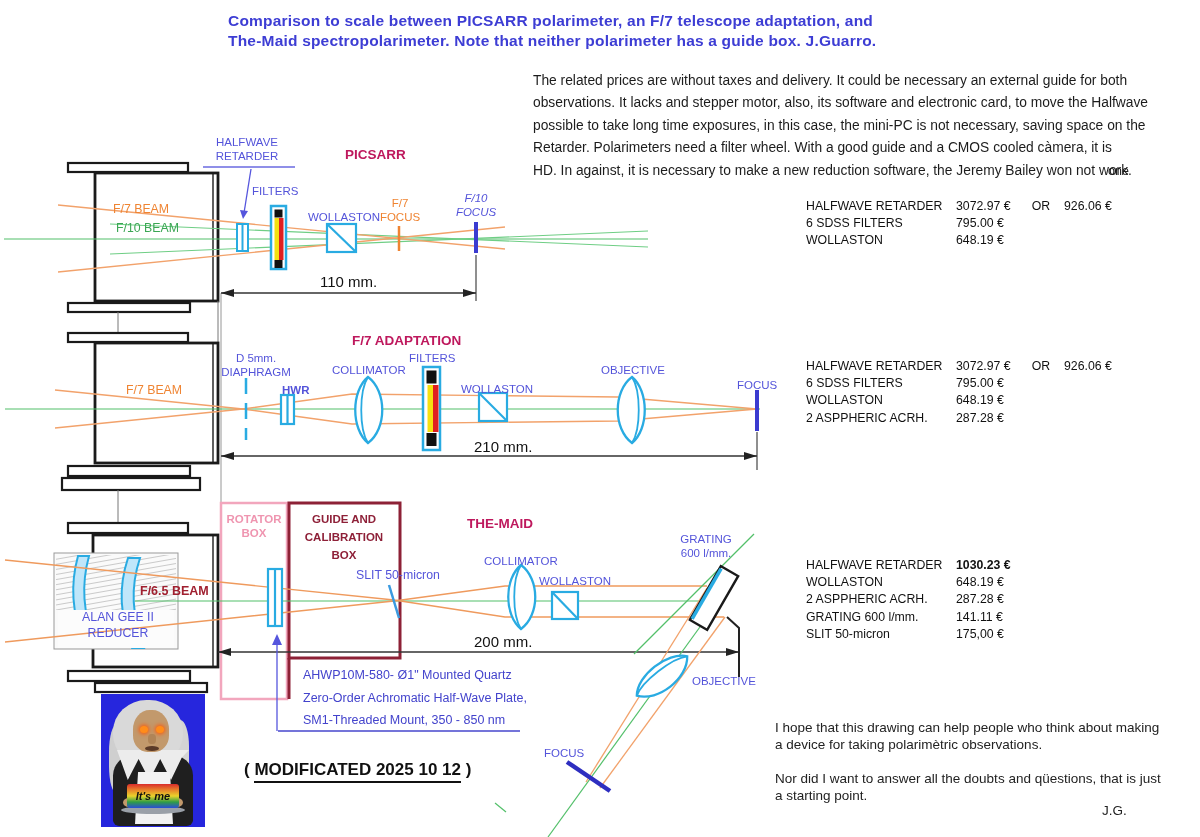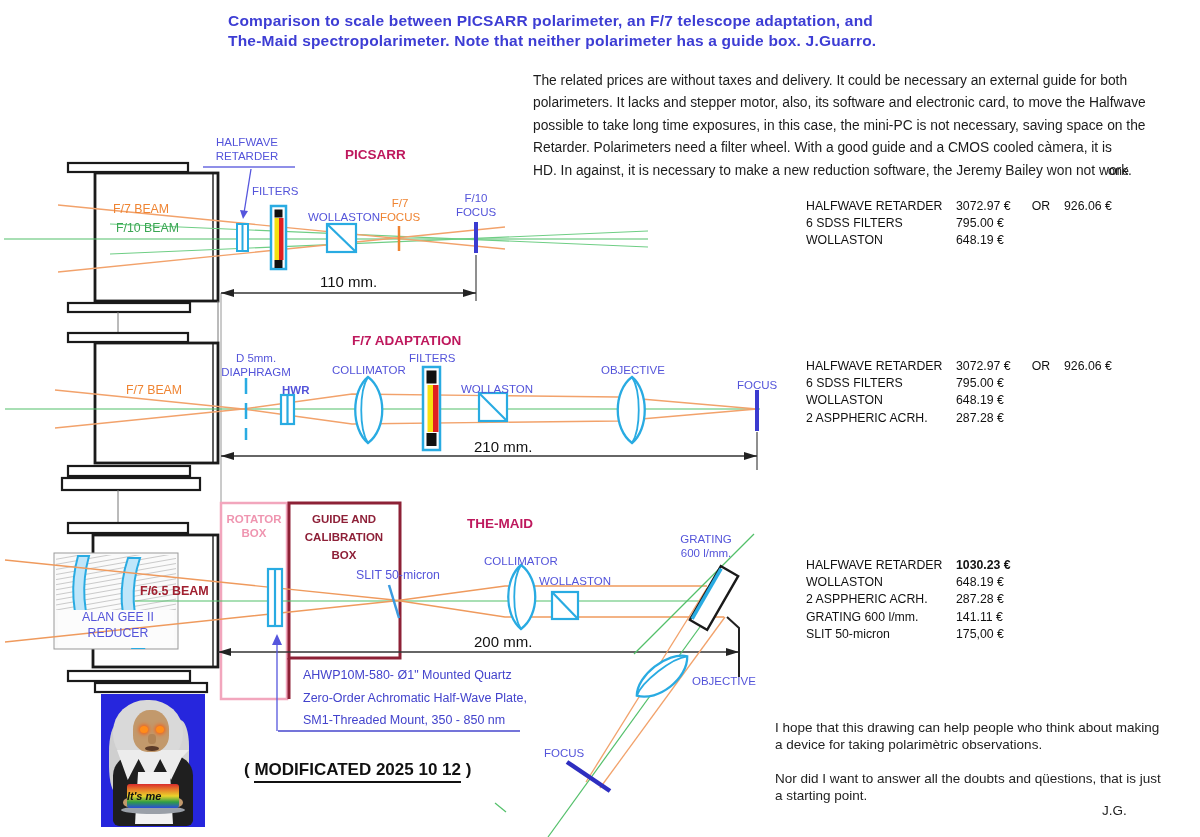--- a/index.html
+++ b/index.html
@@ -45,21 +45,21 @@
   .photo .mouth{position:absolute;left:44px;top:52px;width:14px;height:5px;border-radius:50%;background:#5a3a28;}
   .photo .body{position:absolute;left:12px;top:60px;width:80px;height:72px;border-radius:30% 30% 8% 8%;background:#1f1f1f;}
   .photo .shawl{position:absolute;left:16px;top:56px;width:72px;height:30px;background:#ececec;
         clip-path:polygon(0 0,15% 100%,30% 30%,45% 100%,60% 30%,75% 100%,90% 25%,100% 0);}
   .photo .apron{position:absolute;left:34px;top:78px;width:38px;height:52px;background:#f2f2f2;
         clip-path:polygon(8% 0,92% 0,100% 100%,0 100%);}
   .photo .hand{position:absolute;top:104px;width:12px;height:9px;border-radius:50%;background:#c2996c;}
   .photo .tray{position:absolute;left:20px;top:112px;width:64px;height:8px;border-radius:50%;background:#9aa0a8;}
   .photo .sign{position:absolute;left:26px;top:90px;width:52px;height:24px;border-radius:3px;
         background:linear-gradient(180deg,#d92b2b 0%,#e8822a 25%,#ead22b 50%,#2f9e44 75%,#2b4bd9 100%);
-        display:flex;align-items:center;justify-content:flex-start;
+        display:flex;align-items:center;justify-content:center;
         font:bold italic 11px "Liberation Sans",sans-serif;color:#111;}
 </style>
 </head>
 <body>
 
 <div id="canvas">
 
   <svg width="1200" height="837" viewBox="0 0 1200 837">
     <defs>
       <pattern id="hatch" width="5" height="5" patternUnits="userSpaceOnUse" patternTransform="rotate(80)">
@@ -233,39 +233,39 @@
     <line x1="567" y1="762" x2="610" y2="791" stroke="#2e2ec0" stroke-width="4.5"></line>
   </svg>
 
   <div class="title">
     <div>Comparison to scale between PICSARR polarimeter, an F/7 telescope adaptation, and</div>
     <div>The-Maid spectropolarimeter. Note that neither polarimeter has a guide box. J.Guarro.</div>
   </div>
 
   <div class="para">
     <div>The related prices are without taxes and delivery. It could be necessary an external guide for both</div>
-    <div>polarimeters. It lacks and stepper motor, also, its software and electronic card, to move the Halfwave</div>
+    <div>observations. It lacks and stepper motor, also, its software and electronic card, to move the Halfwave</div>
     <div>possible to take long time exposures, in this case, the mini-PC is not necessary, saving space on the</div>
     <div>Retarder. Polarimeters need a filter wheel. With a good guide and a CMOS cooled càmera, it is</div>
     <div>HD. In against, it is necessary to make a new reduction software, the  Jeremy Bailey won not work.</div>
   </div>
   <div class="corr">one</div>
 
   <div class="dtitle" style="left:345px;top:147px;">PICSARR</div>
   <div class="lbl ctr" style="left:195px;top:136px;width:104px;">
     <div>HALFWAVE</div>
     <div>RETARDER</div>
   </div>
   <div class="lbl" style="left:252px;top:185px;">FILTERS</div>
   <div class="lbl" style="left:308px;top:211px;">WOLLASTON</div>
   <div class="lbl ctr orange" style="left:378px;top:197px;width:44px;">
     <div>F/7</div>
     <div>FOCUS</div>
   </div>
-  <div class="lbl ctr" style="left:452px;top:192px;width:48px;">
+  <div class="lbl ctr" style="left:452px;top:192px;width:48px;font-style:italic;">
     <div>F/10</div>
     <div>FOCUS</div>
   </div>
   <div class="lbl orange big" style="left:113px;top:202px;">F/7 BEAM</div>
   <div class="lbl green big" style="left:116px;top:221px;">F/10 BEAM</div>
   <div class="dim" style="left:320px;top:273px;">110 mm.</div>
 
   <div class="prices" style="left:806px;top:198px;">
     <div>HALFWAVE RETARDER</div>
     <div class="pr">3072.97 €</div>

